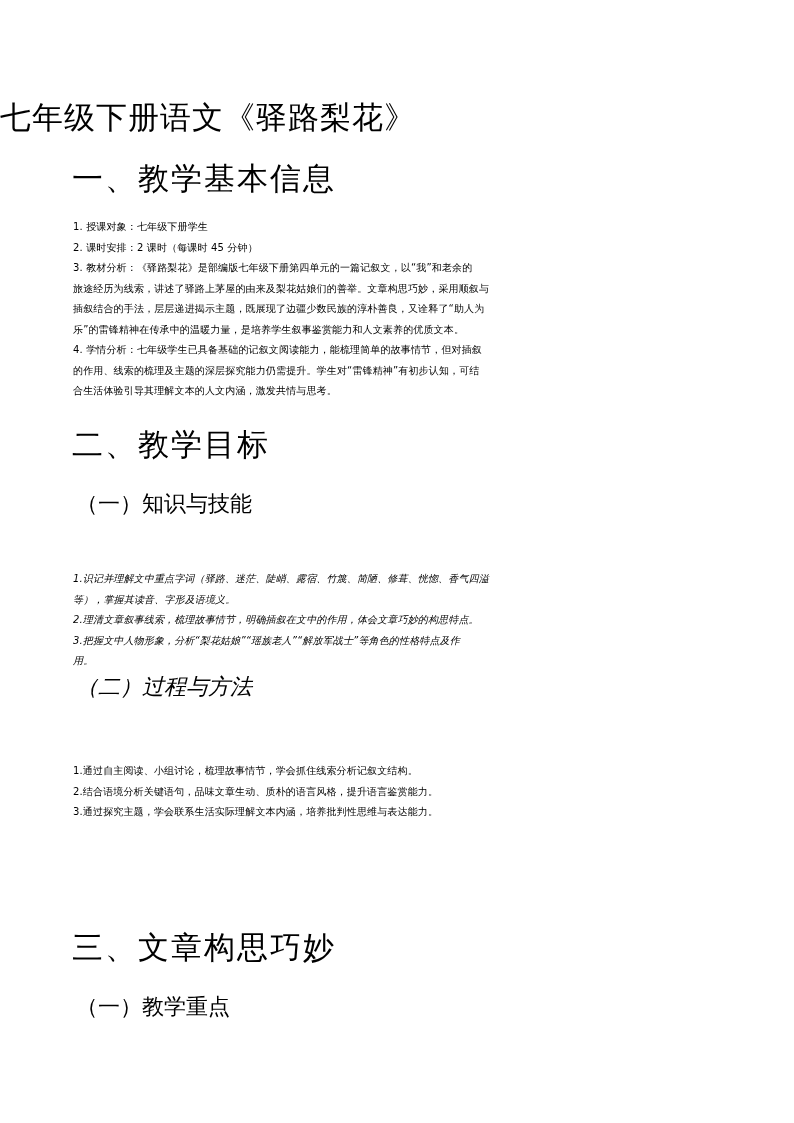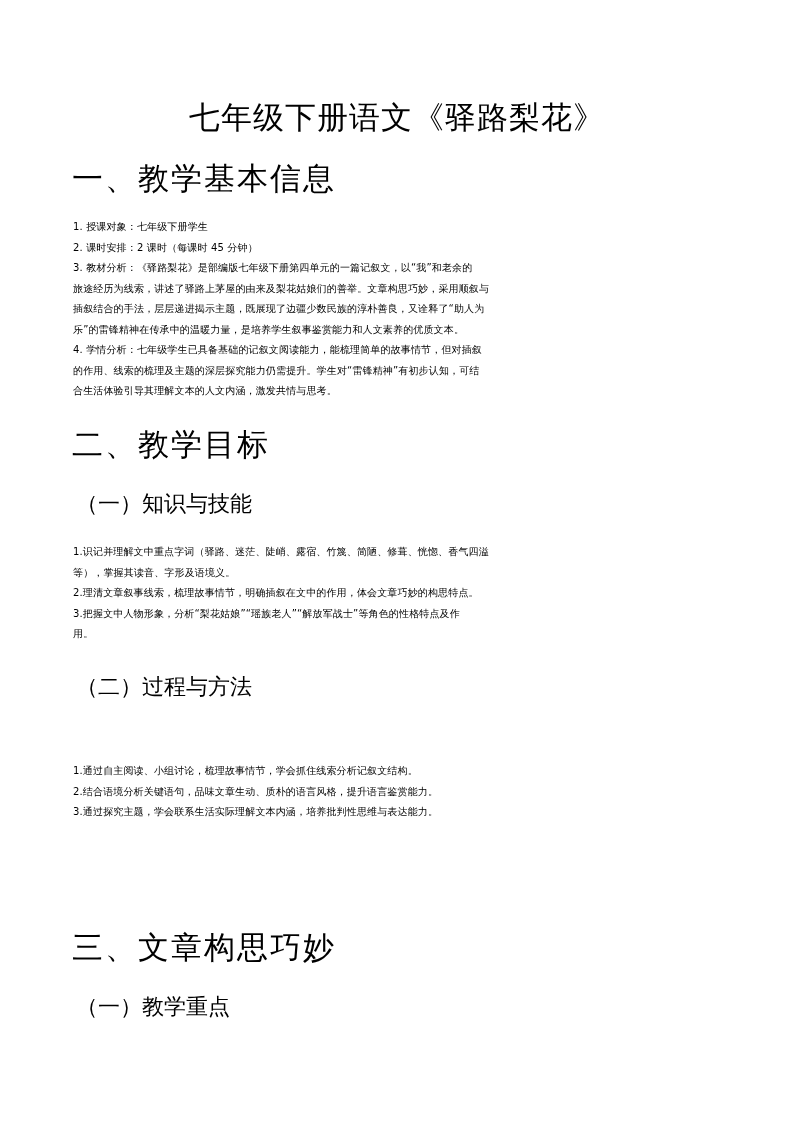--- a/index.html
+++ b/index.html
@@ -1,19 +1,19 @@
 <!DOCTYPE html>
 <html><head>
 <meta charset="utf-8">
 <style>
   html, body { margin: 0; padding: 0; background: #ffffff; }
   body { width: 794px; height: 1123px; position: relative; overflow: hidden;
          font-family: "DejaVu Serif", "Liberation Serif", serif; color: #000; }
   .page { position: absolute; left: 0; top: 0; width: 794px; height: 1123px; }
-  .title { position: absolute; left: 0; width: 794px; top: 97px; text-align: center;
+  .title { position: absolute; left: 0; width: 794px; top: 97px; text-align: left;
            font-size: 31px; line-height: 40px; font-family: "DejaVu Sans", "Liberation Sans", sans-serif; font-weight: normal; letter-spacing: 1px; }
   .h1 { position: absolute; left: 72px; font-size: 31px; line-height: 40px;
         font-family: "DejaVu Sans", "Liberation Sans", sans-serif; letter-spacing: 2px; margin: 0; font-weight: normal; text-align: center; }
   .h2 { position: absolute; left: 76px; font-size: 22px; line-height: 30px;
         font-family: "DejaVu Sans", "Liberation Sans", sans-serif; margin: 0; font-weight: normal; text-align: right; }
   .block { position: absolute; left: 73px; width: 660px; }
   .line { display: block; white-space: nowrap; font-size: 10px; line-height: 20.5px; height: 20.5px;
           font-family: "DejaVu Sans", "Liberation Sans", sans-serif; letter-spacing: 0.15px; }
 </style>
 </head>
@@ -32,29 +32,29 @@
     <span class="line">插叙结合的手法，层层递进揭示主题，既展现了边疆少数民族的淳朴善良，又诠释了“助人为</span>
     <span class="line">乐”的雷锋精神在传承中的温暖力量，是培养学生叙事鉴赏能力和人文素养的优质文本。</span>
     <span class="line">4.  学情分析：七年级学生已具备基础的记叙文阅读能力，能梳理简单的故事情节，但对插叙</span>
     <span class="line">的作用、线索的梳理及主题的深层探究能力仍需提升。学生对“雷锋精神”有初步认知，可结</span>
     <span class="line">合生活体验引导其理解文本的人文内涵，激发共情与思考。</span>
   </div>
 
   <h1 class="h1" style="top:424px;">二、教学目标</h1>
 
   <h2 class="h2" style="top:489px;">（一）知识与技能</h2>
-  <div class="block" style="top:542px;">
+  <div class="block" style="top:569px;font-style:italic;">
     <span class="line">1.识记并理解文中重点字词（驿路、迷茫、陡峭、露宿、竹篾、简陋、修葺、恍惚、香气四溢</span>
     <span class="line">等），掌握其读音、字形及语境义。</span>
     <span class="line">2.理清文章叙事线索，梳理故事情节，明确插叙在文中的作用，体会文章巧妙的构思特点。</span>
     <span class="line">3.把握文中人物形象，分析“梨花姑娘”“瑶族老人”“解放军战士”等角色的性格特点及作</span>
     <span class="line">用。</span>
   </div>
 
-  <h2 class="h2" style="top:672px;">（二）过程与方法</h2>
+  <h2 class="h2" style="top:672px;font-style:italic;">（二）过程与方法</h2>
   <div class="block" style="top:725px;margin-top:36px;">
     <span class="line">1.通过自主阅读、小组讨论，梳理故事情节，学会抓住线索分析记叙文结构。</span>
     <span class="line">2.结合语境分析关键语句，品味文章生动、质朴的语言风格，提升语言鉴赏能力。</span>
     <span class="line">3.通过探究主题，学会联系生活实际理解文本内涵，培养批判性思维与表达能力。</span>
   </div>
 
 
   <h1 class="h1" style="top:927px;">三、文章构思巧妙</h1>
   <h2 class="h2" style="top:992px;">（一）教学重点</h2>
 

